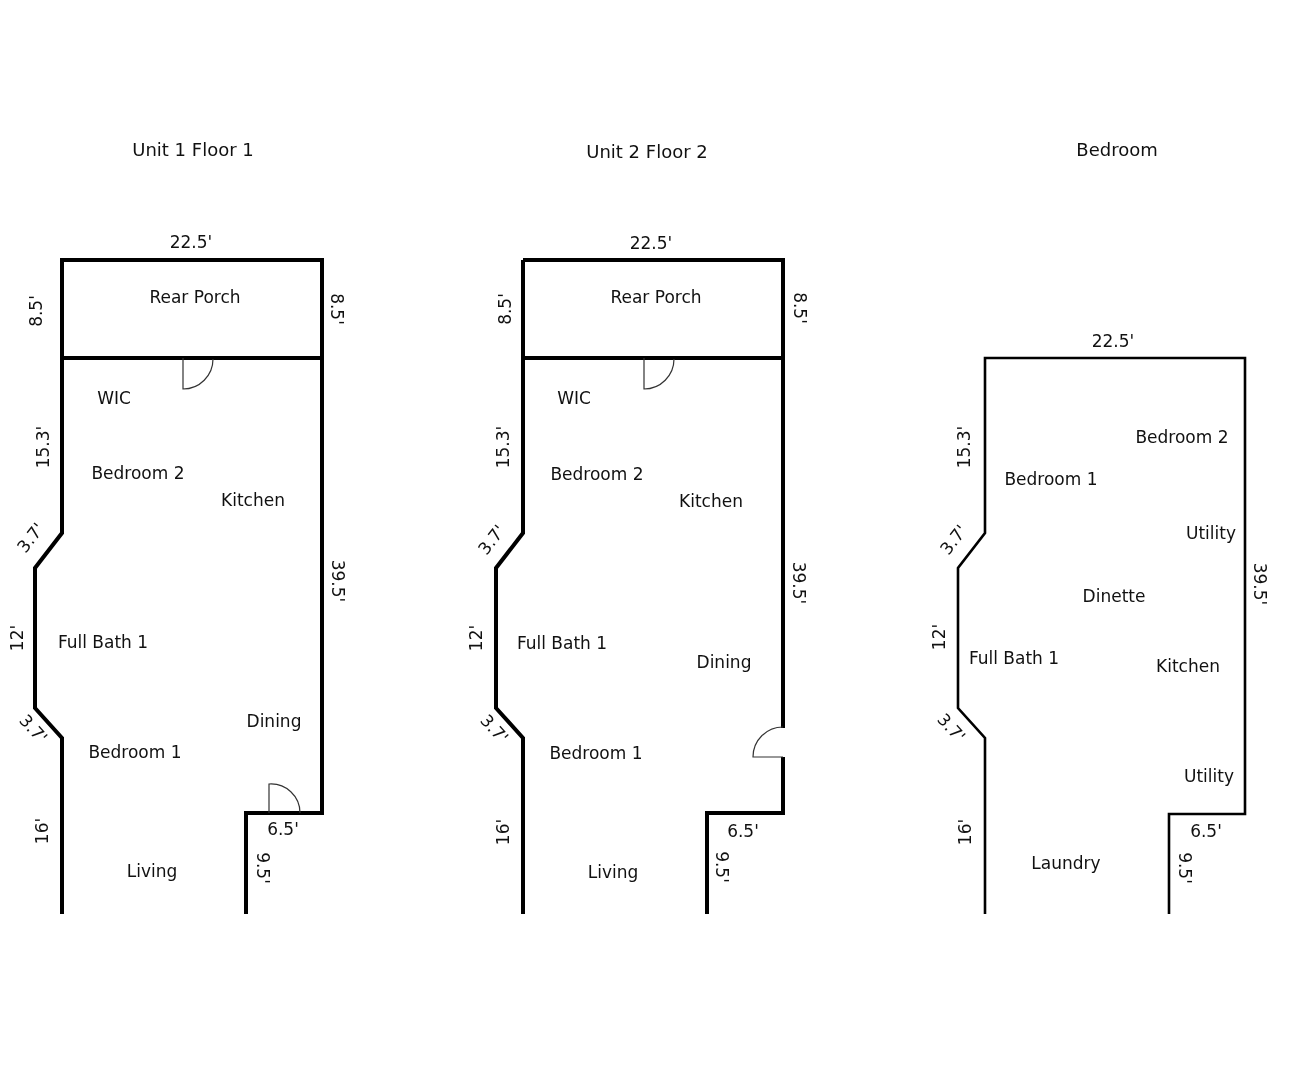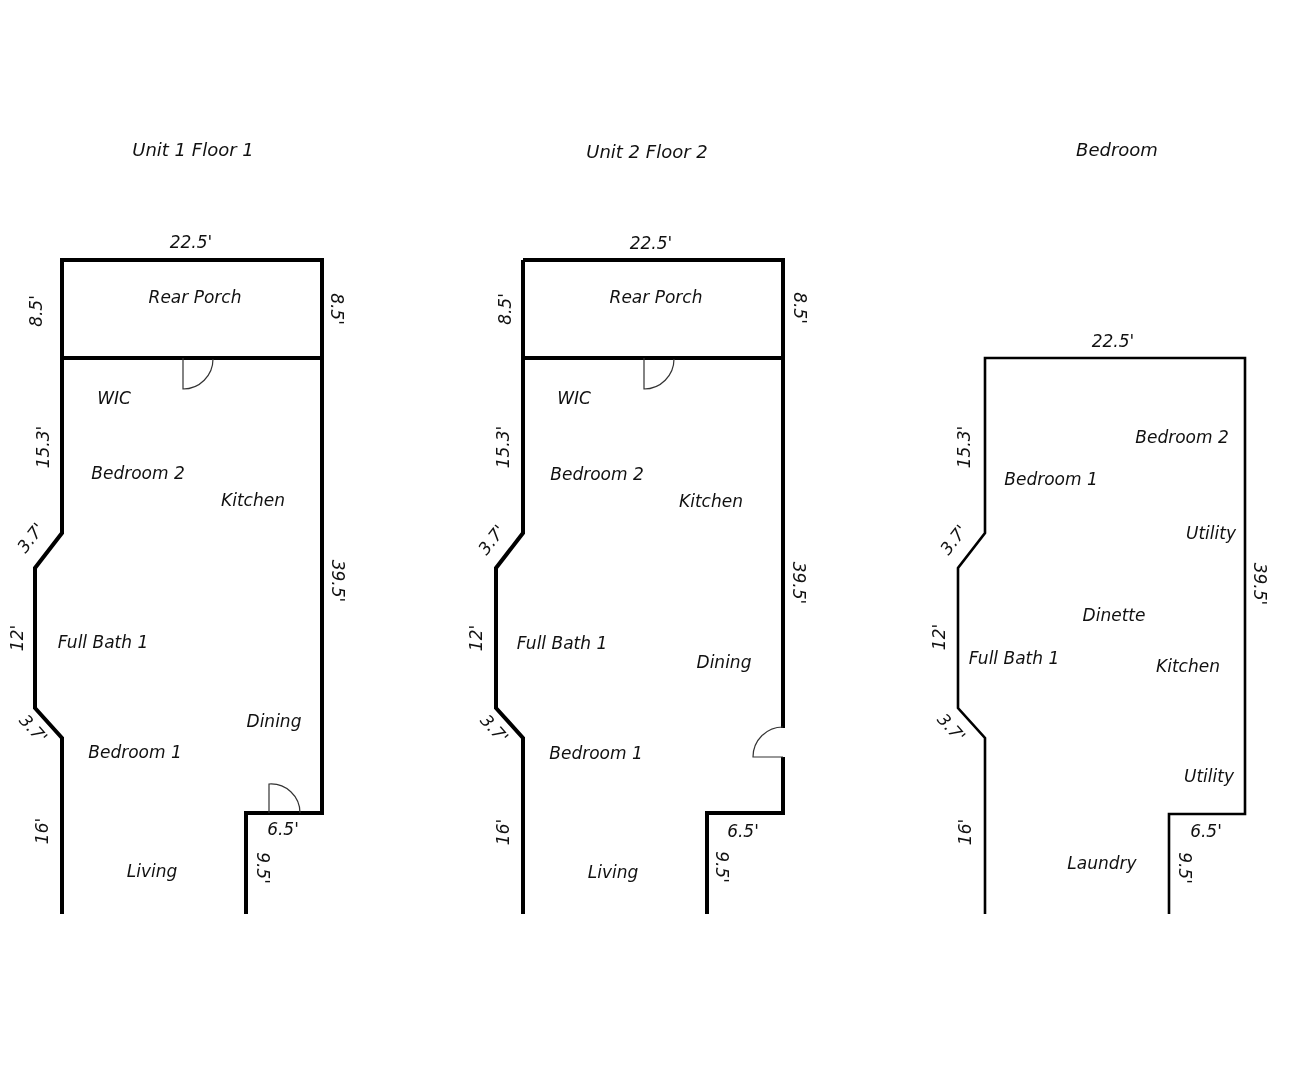--- a/index.html
+++ b/index.html
@@ -1,20 +1,20 @@
 <!DOCTYPE html>
 <html><head>
 <meta charset="utf-8">
 <style>
   html,body{margin:0;padding:0;}
   body{
     width:1290px;height:1070px;background:#ffffff;
     font-family:"DejaVu Sans","Liberation Sans",sans-serif;
   }
-  #canvas{position:relative;width:1290px;height:914px;overflow:hidden;background:#ffffff;font-style:italic;}
+  #canvas{position:relative;width:1290px;height:914px;overflow:hidden;background:#ffffff;}
   #walls{position:absolute;left:0;top:0;}
   .lbl{
     position:absolute;white-space:nowrap;color:#111111;
     font-size:17px;line-height:1;transform:translate(-50%,-50%);
   }
   .lbl.title{font-size:18px;}
 </style>
 </head>
 <body>
 
@@ -84,26 +84,26 @@
       <div class="lbl" style="left: 721px; top: 867px; transform: translate(-50%, -50%) rotate(90deg);">9.5'</div>
       <div class="lbl" style="left: 613px; top: 872px; transform: translate(-50%, -50%) rotate(0deg);">Living</div>
       <div class="lbl" style="left: 613px; top: 940px; transform: translate(-50%, -50%) rotate(0deg);">16'</div>
       <div class="lbl title" style="left: 1117px; top: 150px;">Bedroom</div>
       <div class="lbl" style="left: 1113px; top: 341px; transform: translate(-50%, -50%) rotate(0deg);">22.5'</div>
       <div class="lbl" style="left: 964px; top: 447px; transform: translate(-50%, -50%) rotate(-90deg);">15.3'</div>
       <div class="lbl" style="left: 1182px; top: 437px; transform: translate(-50%, -50%) rotate(0deg);">Bedroom 2</div>
       <div class="lbl" style="left: 1051px; top: 479px; transform: translate(-50%, -50%) rotate(0deg);">Bedroom 1</div>
       <div class="lbl" style="left: 1211px; top: 533px; transform: translate(-50%, -50%) rotate(0deg);">Utility</div>
       <div class="lbl" style="left: 954px; top: 540px; transform: translate(-50%, -50%) rotate(-52deg);">3.7'</div>
-      <div class="lbl" style="left: 1114px; top: 615px; transform: translate(-50%, -50%) rotate(0deg);">Dinette</div>
+      <div class="lbl" style="left: 1114px; top: 596px; transform: translate(-50%, -50%) rotate(0deg);">Dinette</div>
       <div class="lbl" style="left: 939px; top: 637px; transform: translate(-50%, -50%) rotate(-90deg);">12'</div>
       <div class="lbl" style="left: 1014px; top: 658px; transform: translate(-50%, -50%) rotate(0deg);">Full Bath 1</div>
       <div class="lbl" style="left: 1188px; top: 666px; transform: translate(-50%, -50%) rotate(0deg);">Kitchen</div>
       <div class="lbl" style="left: 1259px; top: 584px; transform: translate(-50%, -50%) rotate(90deg);">39.5'</div>
       <div class="lbl" style="left: 951px; top: 728px; transform: translate(-50%, -50%) rotate(48deg);">3.7'</div>
       <div class="lbl" style="left: 1209px; top: 776px; transform: translate(-50%, -50%) rotate(0deg);">Utility</div>
       <div class="lbl" style="left: 965px; top: 832px; transform: translate(-50%, -50%) rotate(-90deg);">16'</div>
-      <div class="lbl" style="left: 1066px; top: 863px; transform: translate(-50%, -50%) rotate(0deg); margin-left: 36px;">Laundry</div>
+      <div class="lbl" style="left: 1066px; top: 863px; transform: translate(-50%, -50%) rotate(0deg);">Laundry</div>
       <div class="lbl" style="left: 1206px; top: 831px; transform: translate(-50%, -50%) rotate(0deg);">6.5'</div>
       <div class="lbl" style="left: 1184px; top: 868px; transform: translate(-50%, -50%) rotate(90deg);">9.5'</div>
       <div class="lbl" style="left: 1077px; top: 940px; transform: translate(-50%, -50%) rotate(0deg);">16'</div>
     </div>
 </div>
 
 </body></html>

